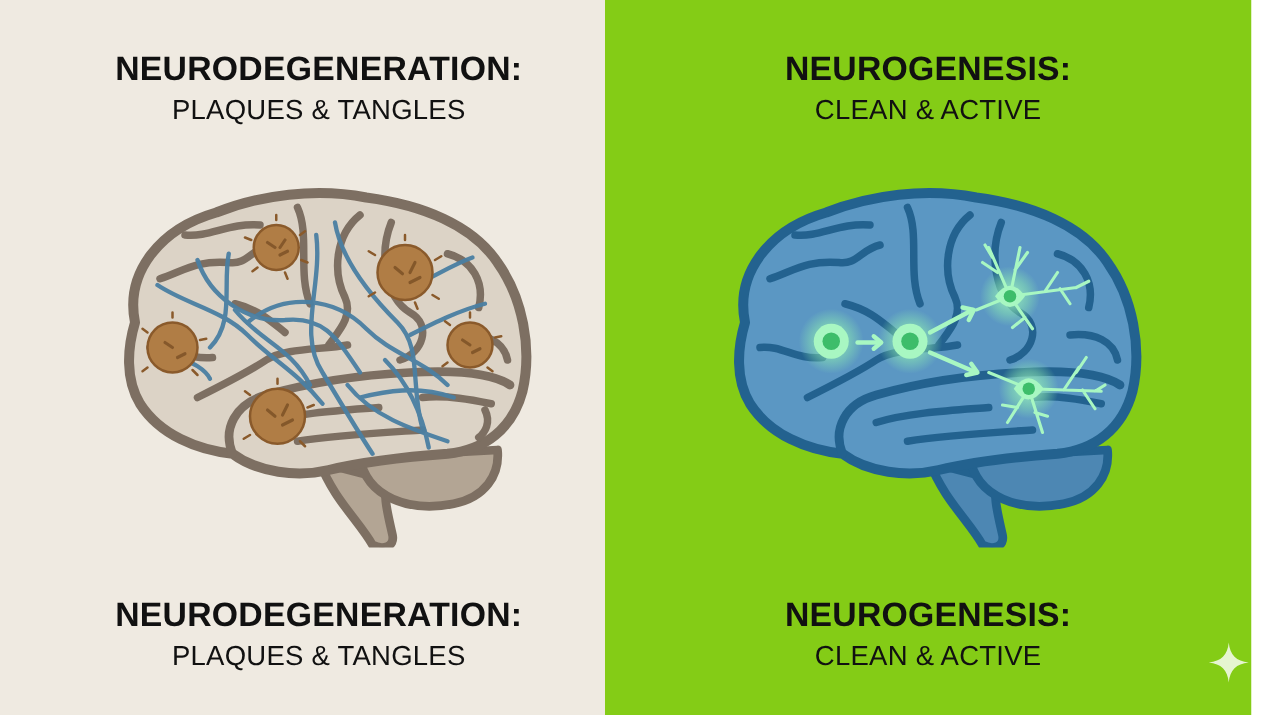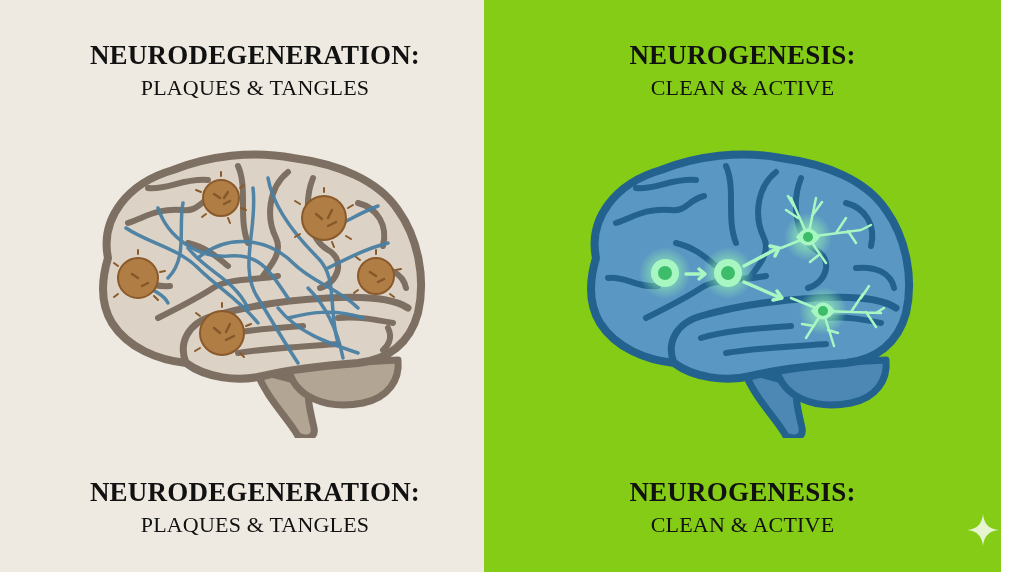--- a/index.html
+++ b/index.html
@@ -4,21 +4,21 @@
   <style>
     html, body { margin: 0; padding: 0; }
     body {
       width: 1024px; height: 572px; overflow: hidden; position: relative;
       font-family: "Liberation Sans", "DejaVu Sans", sans-serif;
     }
     .panel { position: absolute; top: 0; height: 572px; }
     .panel.left { left: 0; width: 510px; background: #efeae1; }
     .panel.right { left: 484px; width: 517px; background: #84cc16; }
     .divider { position: absolute; left: 510px; top: 0; width: 3px; height: 572px; background: #111; }
-    .caption { position: absolute; left: 0; width: 100%; text-align: center; color: #111; font-family: Liberation Serif, serif; }
+    .caption { position: absolute; left: 0; width: 100%; text-align: center; color: #111; }
     .caption .title { font-weight: 700; font-size: 27px; letter-spacing: 0.2px; line-height: 32px; }
     .caption .subtitle { font-weight: 400; font-size: 22px; letter-spacing: 0.2px; line-height: 34px; }
     .caption.top { top: 39px; }
     .caption.bottom { top: 476px; }
     .brain { position: absolute; top: 148px; width: 340px; height: 290px; }
     .panel.left .brain { left: 88px; }
     .panel.right .brain { left: 92px; }
     .sparkle { position: absolute; left: 965px; top: 512px; width: 36px; height: 36px; }
   </style>
 </head>

